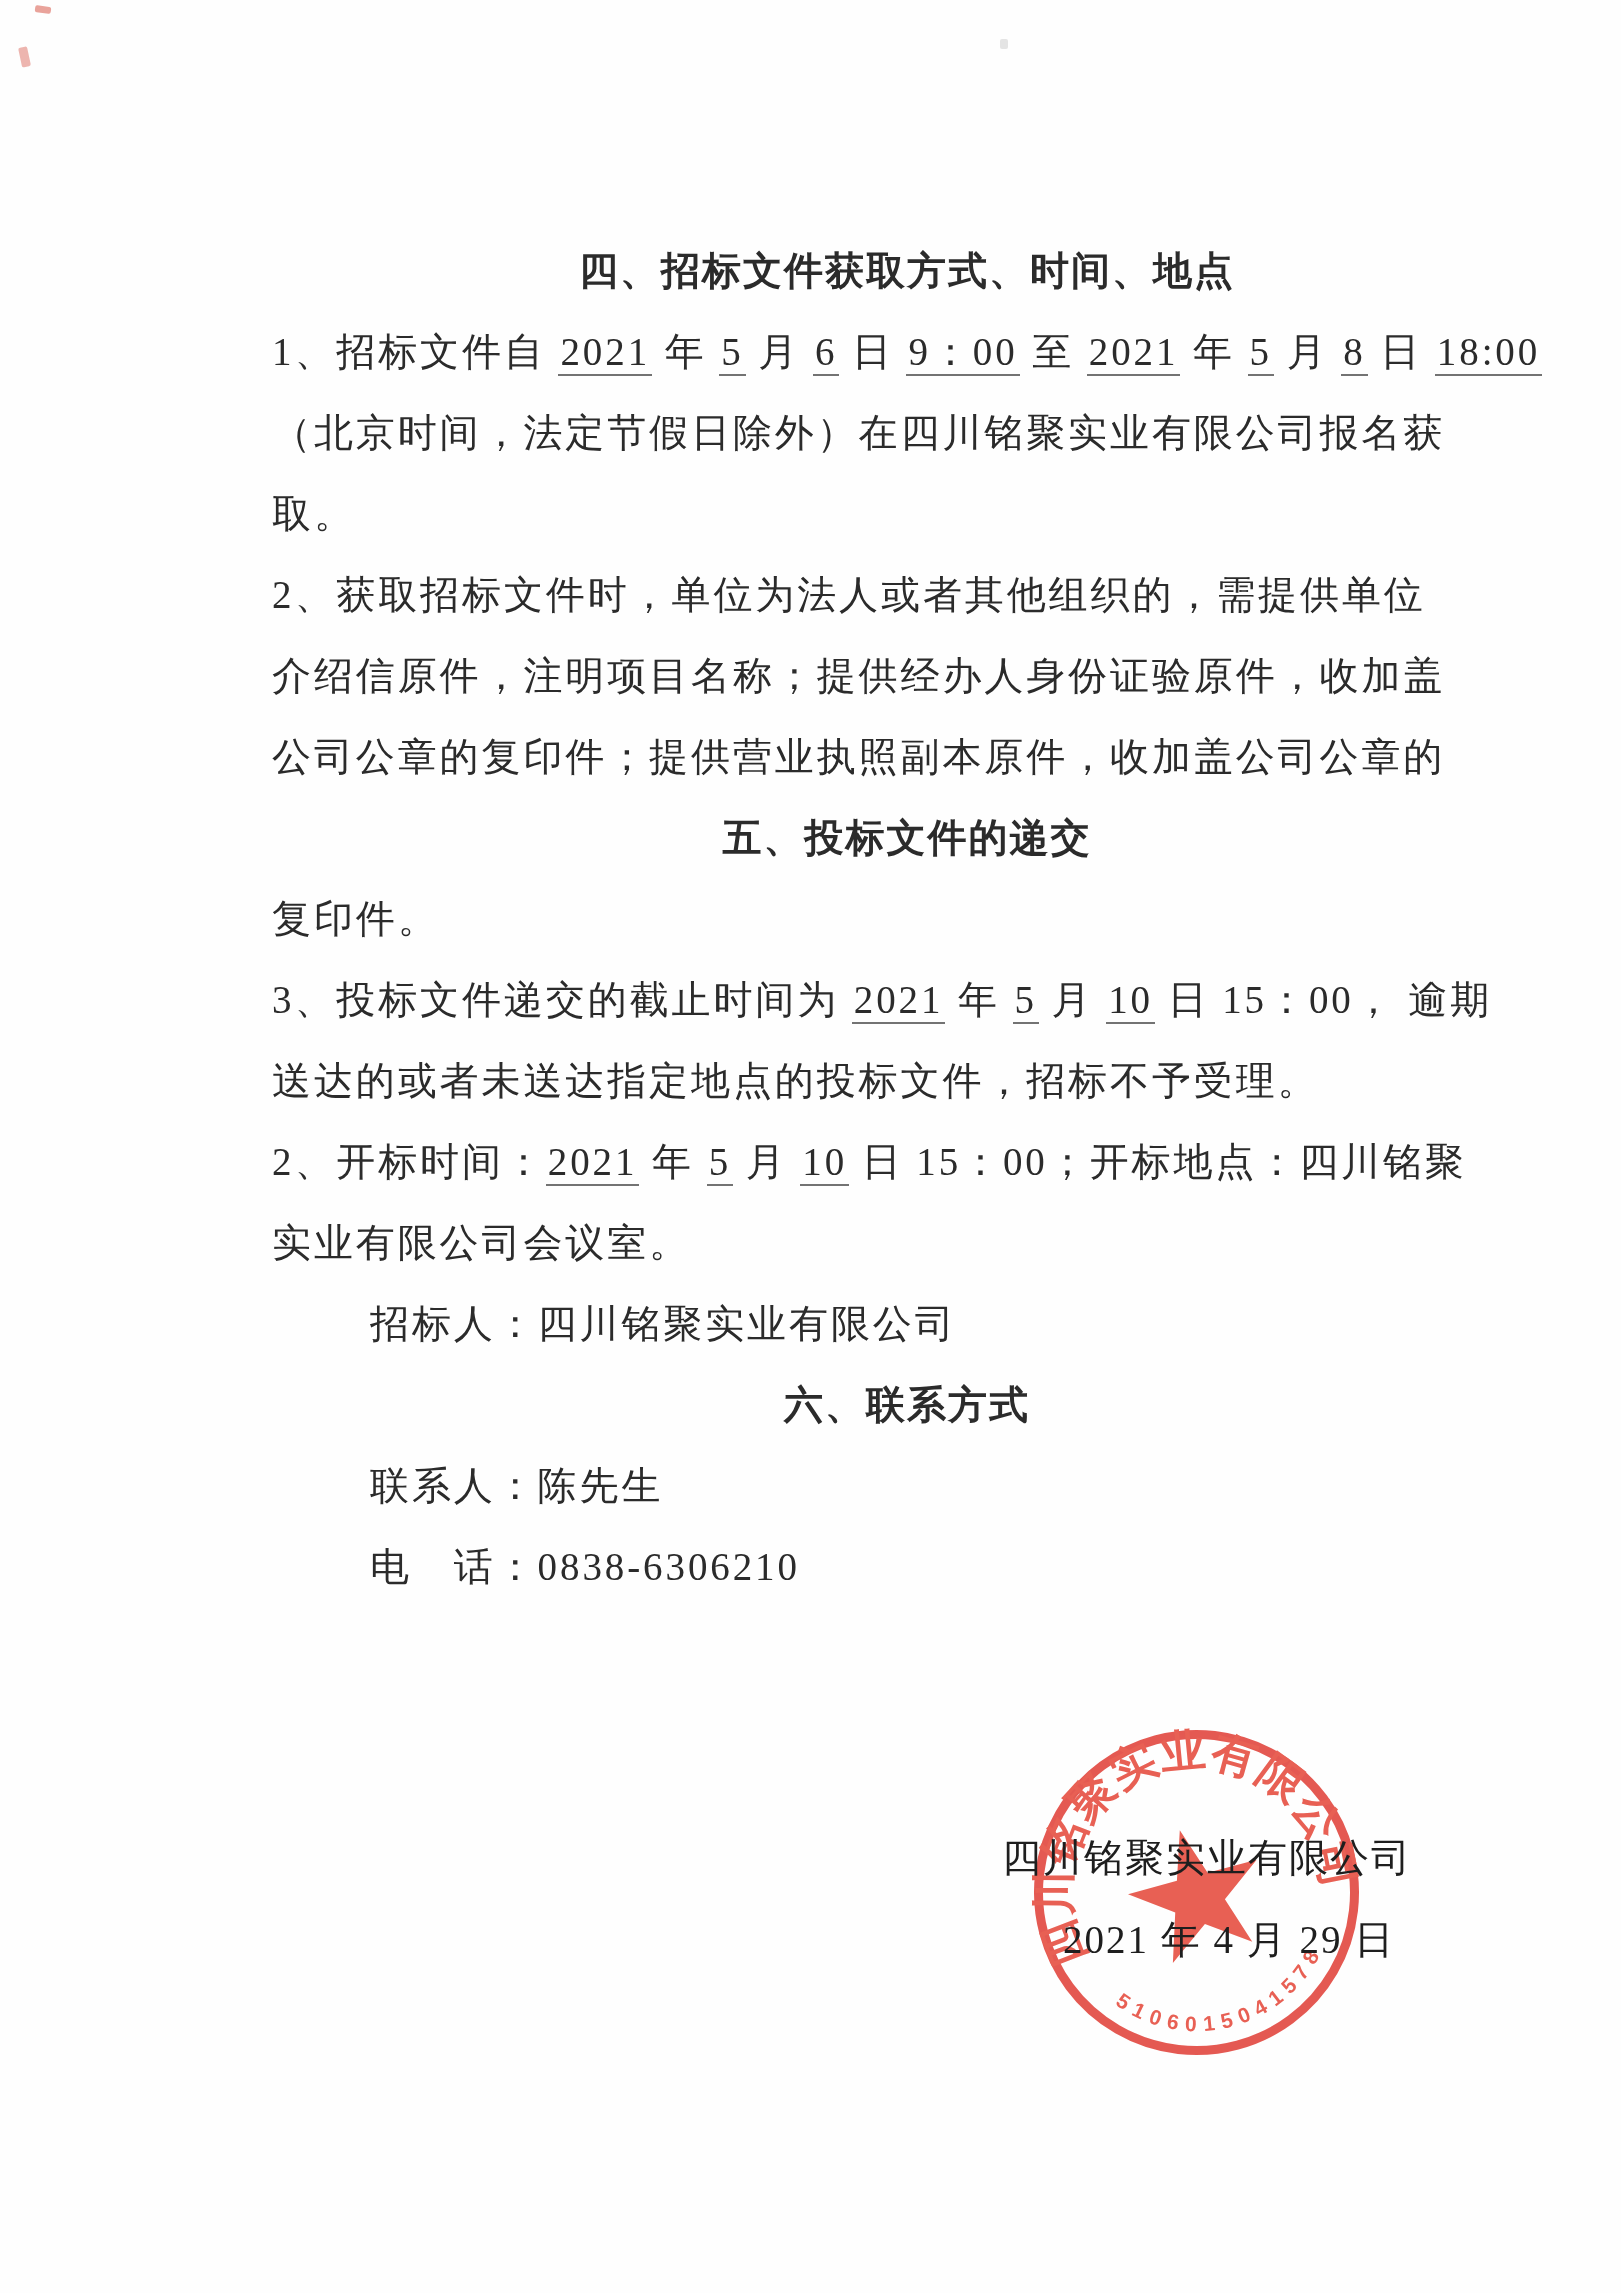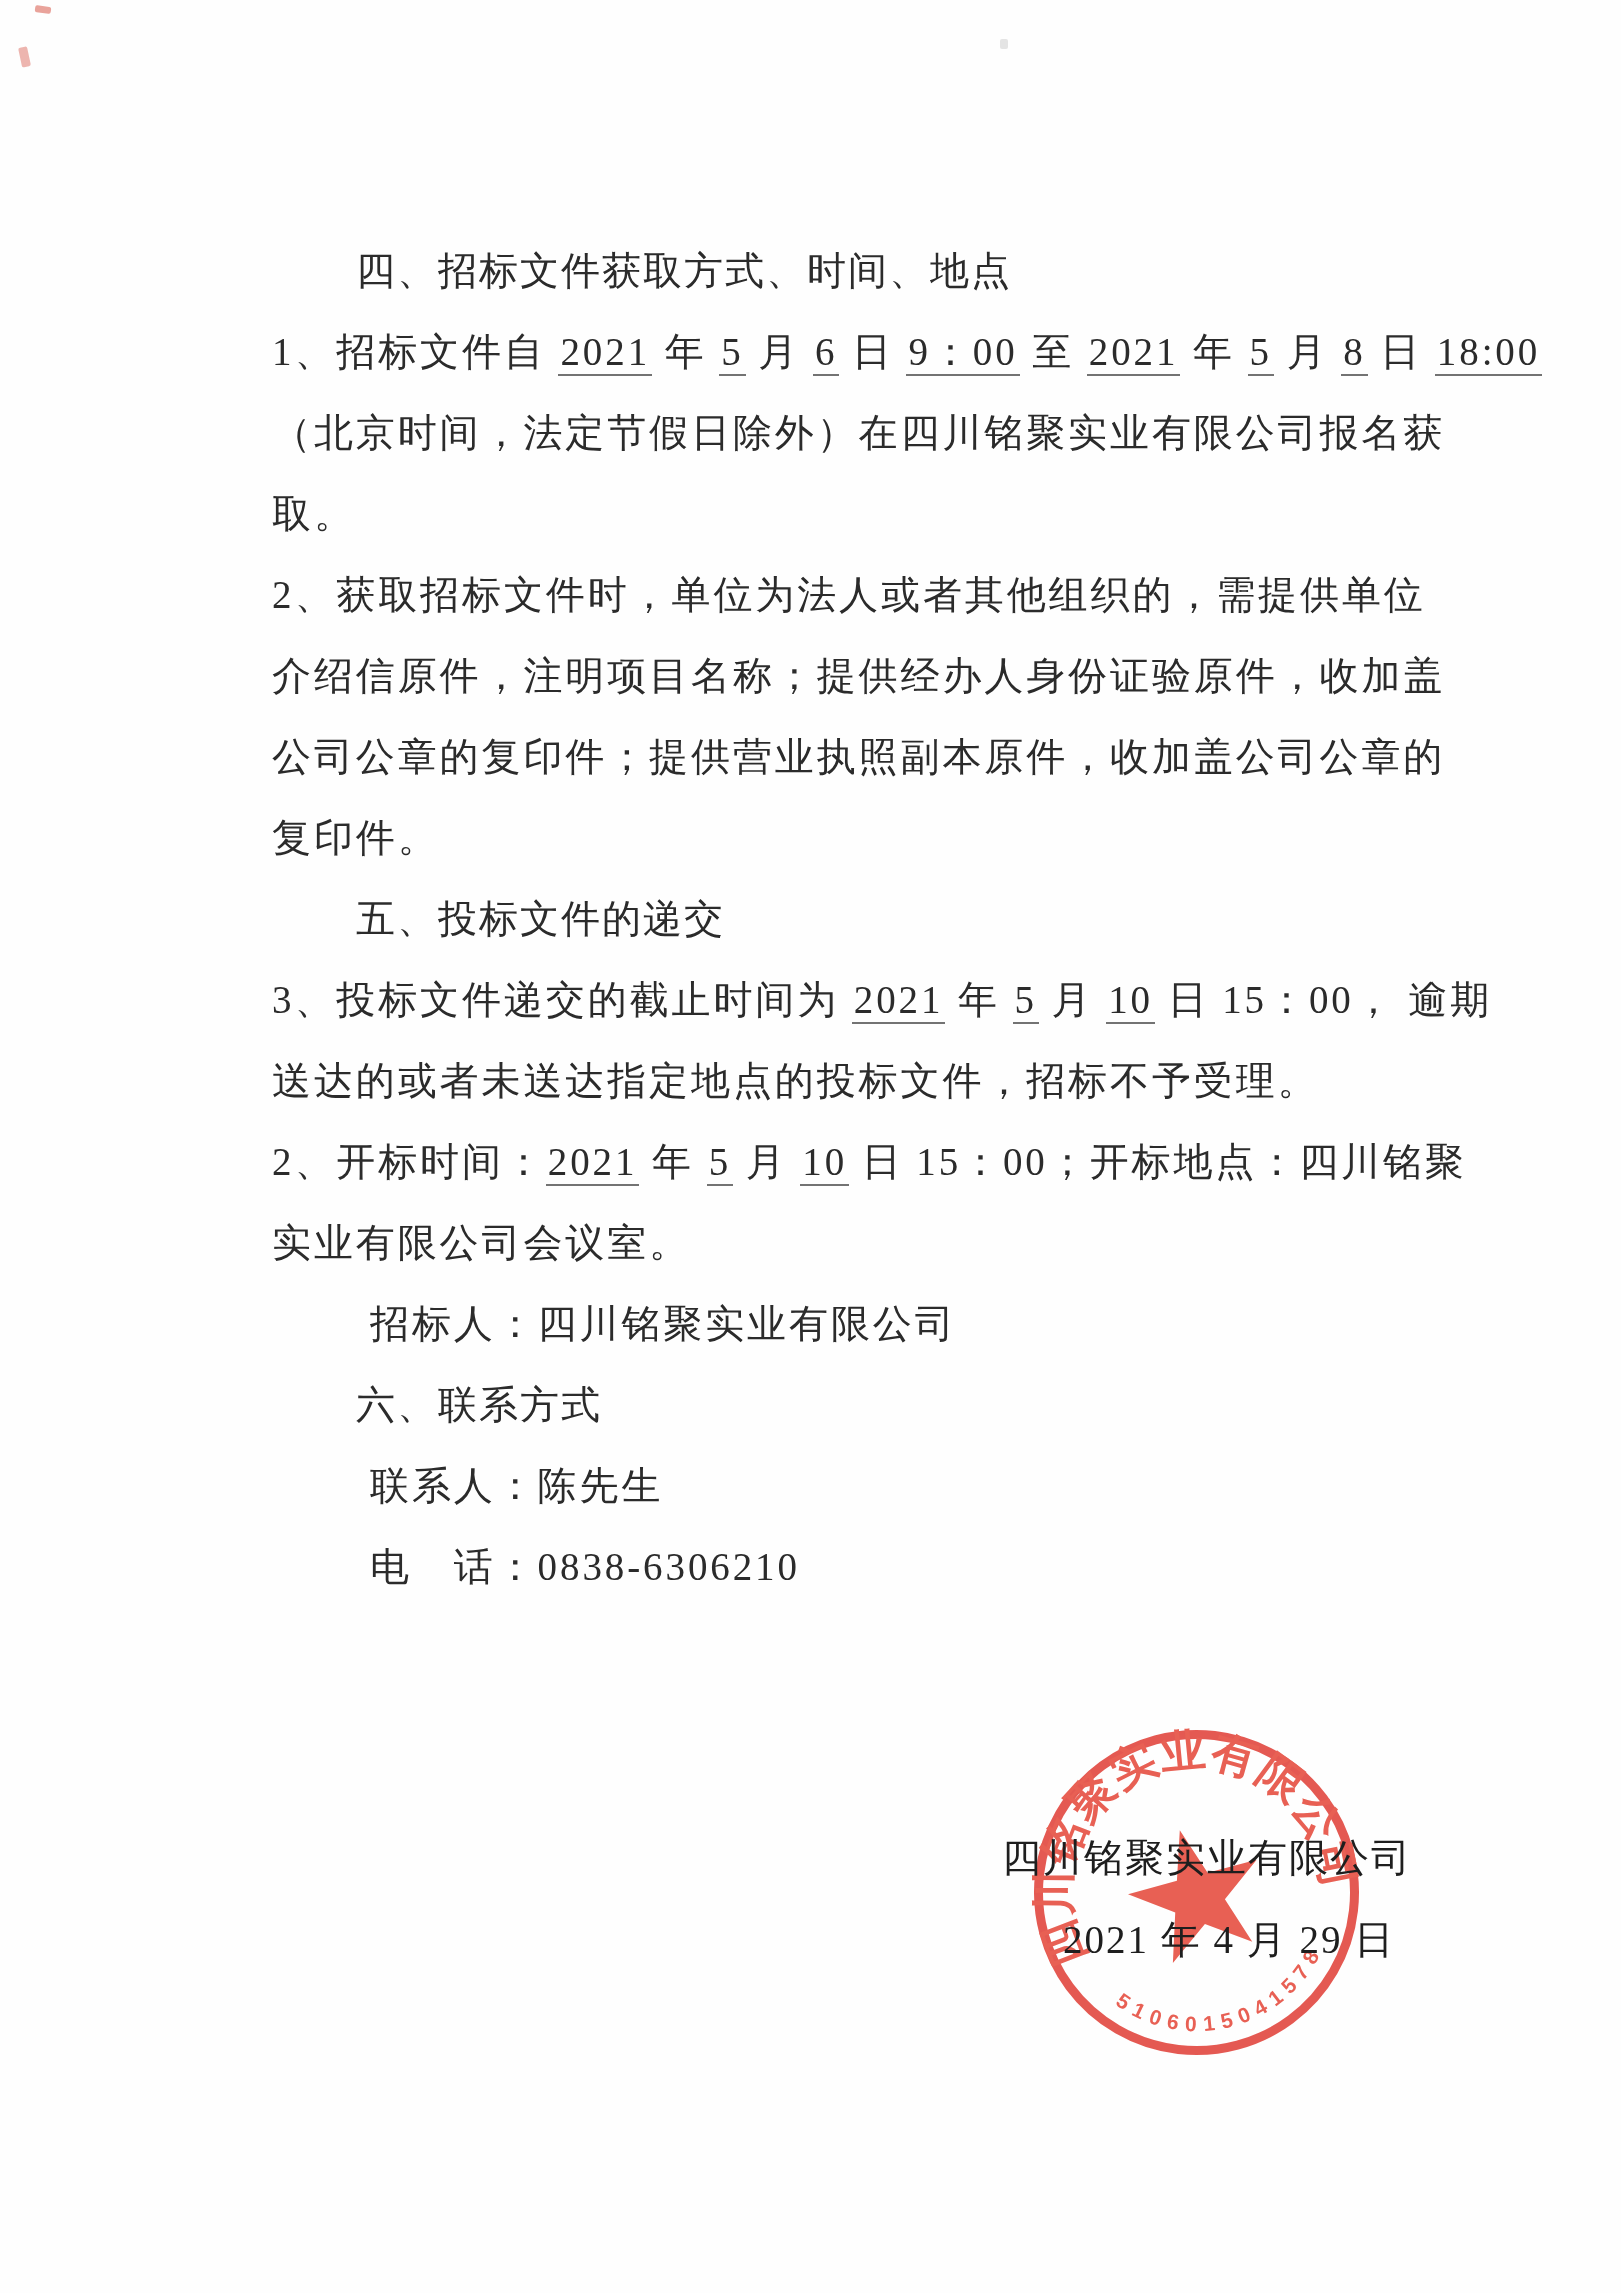--- a/index.html
+++ b/index.html
@@ -6,21 +6,21 @@
   body{
     width:1621px;height:2294px;position:relative;background:#fefefe;
     font-family:"Liberation Serif","DejaVu Serif",serif;
     color:#2b2b2b;overflow:hidden;
   }
   .doc-body{
     position:absolute;left:272px;top:230px;width:1186px;
     font-size:39px;letter-spacing:2.9px;white-space:nowrap;
   }
   .line{height:81px;line-height:81px;}
-  .line.heading{font-weight:normal;padding-left:84px;letter-spacing:2px;}
+  .line.heading{font-weight:bold;padding-left:84px;letter-spacing:2px;text-align:center;}
   .line.contact{padding-left:98px;}
   .u{
     border-bottom:2px solid #737373;
     padding:0 2px 1px 2px;
   }
   .signature{
     position:absolute;z-index:3;font-size:39px;letter-spacing:2px;
     color:#1e1e1e;white-space:nowrap;
   }
   .signature.company{left:1002px;top:1831px;}
@@ -42,22 +42,22 @@
 <div class="speck gray"></div>
 
 <div class="doc-body">
     <div class="line heading"><span>四、招标文件获取方式、时间、地点</span></div>
     <div class="line body"><span>1、招标文件自 </span><span class="u">2021</span><span> 年 </span><span class="u">5</span><span> 月 </span><span class="u">6</span><span> 日 </span><span class="u">9：00</span><span> 至 </span><span class="u">2021</span><span> 年 </span><span class="u">5</span><span> 月 </span><span class="u">8</span><span> 日 </span><span class="u">18:00</span></div>
     <div class="line body"><span>（北京时间，法定节假日除外）在四川铭聚实业有限公司报名获</span></div>
     <div class="line body"><span>取。</span></div>
     <div class="line body"><span>2、获取招标文件时，单位为法人或者其他组织的，需提供单位</span></div>
     <div class="line body"><span>介绍信原件，注明项目名称；提供经办人身份证验原件，收加盖</span></div>
     <div class="line body"><span>公司公章的复印件；提供营业执照副本原件，收加盖公司公章的</span></div>
+    <div class="line heading"><span>五、投标文件的递交</span></div>
     <div class="line body"><span>复印件。</span></div>
-    <div class="line heading"><span>五、投标文件的递交</span></div>
     <div class="line body"><span>3、投标文件递交的截止时间为 </span><span class="u">2021</span><span> 年 </span><span class="u">5</span><span> 月 </span><span class="u">10</span><span> 日 15：00， 逾期</span></div>
     <div class="line body"><span>送达的或者未送达指定地点的投标文件，招标不予受理。</span></div>
     <div class="line body"><span>2、开标时间：</span><span class="u">2021</span><span> 年 </span><span class="u">5</span><span> 月 </span><span class="u">10</span><span> 日 15：00；开标地点：四川铭聚</span></div>
     <div class="line body"><span>实业有限公司会议室。</span></div>
     <div class="line contact"><span>招标人：四川铭聚实业有限公司</span></div>
     <div class="line heading"><span>六、联系方式</span></div>
     <div class="line contact"><span>联系人：陈先生</span></div>
     <div class="line contact"><span>电　话：0838-6306210</span></div>
   </div>
 

